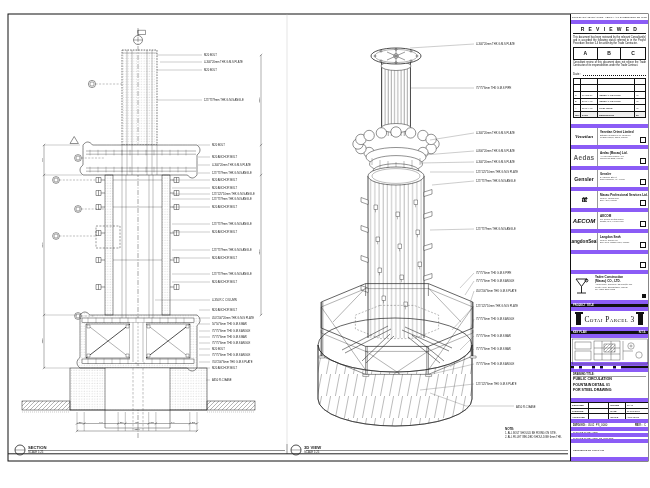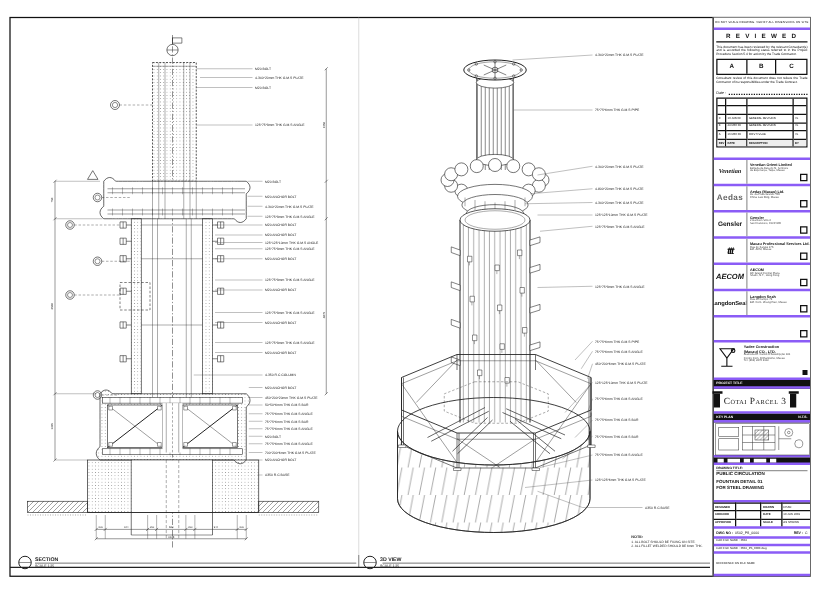--- a/index.html
+++ b/index.html
@@ -11,21 +11,21 @@
   .dim{font-size:2.1px;text-anchor:middle;}
   .dimr{font-size:2.3px;text-anchor:middle;}
   .vlabel{font-size:4.2px;font-weight:bold;}
   .vscale{font-size:2.8px;}
   .nh{font-size:3px;font-weight:bold;}
   .nl{font-size:2.6px;}
 
   
   .tb{position:absolute;left:570px;top:14px;width:78px;height:447px;background:#fff;
       border-left:1px solid #111;box-sizing:border-box;display:flex;flex-direction:column;}
-  .tb>div{border-bottom:2px solid #8b5cf6;box-sizing:border-box;position:relative;flex-shrink:0;}
+  .tb>div{border-bottom:4px solid #8b5cf6;box-sizing:border-box;position:relative;flex-shrink:0;}
   .tb-note{height:10px;font-size:2.2px;display:flex;align-items:center;justify-content:center;letter-spacing:.2px;}
   .tb-rev{height:104px;padding:1px 2px;}
   .rv-title{font-size:5px;font-weight:bold;text-align:center;letter-spacing:1.4px;border-bottom:.5px solid #111;padding:1px 0;}
   .rv-p{font-size:2.55px;line-height:1.25;margin:1.5px 0;text-align:justify;}
   .rv-abc{display:grid;grid-template-columns:1fr 1fr 1fr;height:11px;border:.5px solid #111;}
   .rv-abc span{border-right:.5px solid #111;display:flex;align-items:center;justify-content:center;
                font-size:5px;font-weight:bold;}
   .rv-abc span:last-child{border-right:none;}
   .rv-date{font-size:3px;display:flex;align-items:flex-end;gap:2px;height:7px;}
   .rv-date i{flex:1;border-bottom:.5px dotted #111;font-style:normal;}
@@ -49,21 +49,21 @@
   .lg5{font-size:4.6px;font-weight:bold;}
   .tb-empty{height:20px;}
   .tb-contr{height:30px;display:flex;padding:2px;}
   .ylogo{width:20px;}
   .yinfo{flex:1;padding-left:2px;}
   .yname{font-size:3px;font-weight:bold;line-height:1.2;}
   .yaddr{font-size:2.2px;color:#444;line-height:1.2;}
   .ysq{position:absolute;right:2px;bottom:2px;width:4px;height:4px;background:#111;}
   .bar{height:7px;background:#111;color:#fff;display:flex;align-items:center;
        justify-content:space-between;padding:0 2px;font-size:2.7px;font-weight:bold;}
-  .tb-proj{height:20px;display:flex;align-items:center;gap:3px;}
+  .tb-proj{height:20px;display:flex;align-items:center;justify-content:center;gap:3px;}
   .cotai{font-family:"Liberation Serif",serif;font-variant:small-caps;font-size:7.5px;letter-spacing:.4px;}
   .orn{width:5px;height:11px;background:#111;position:relative;}
   .orn::before{content:"";position:absolute;top:-2px;left:-1.5px;width:8px;height:2.4px;background:#111;}
   .tb-kplan{height:28px;}
   .tb-strip{height:6px;background:#111;display:flex;align-items:center;gap:3px;padding:0 3px;}
   .tb-strip i{display:block;width:5px;height:3px;background:#fff;}
   .tb-strip i.w{width:10px;}
   .tb-dtitle{height:30px;padding:1px 2px;}
   .dt-label{font-size:2.6px;font-weight:bold;border-bottom:.5px solid #999;}
   .dt-line{font-size:3.6px;font-weight:bold;line-height:1.55;}

